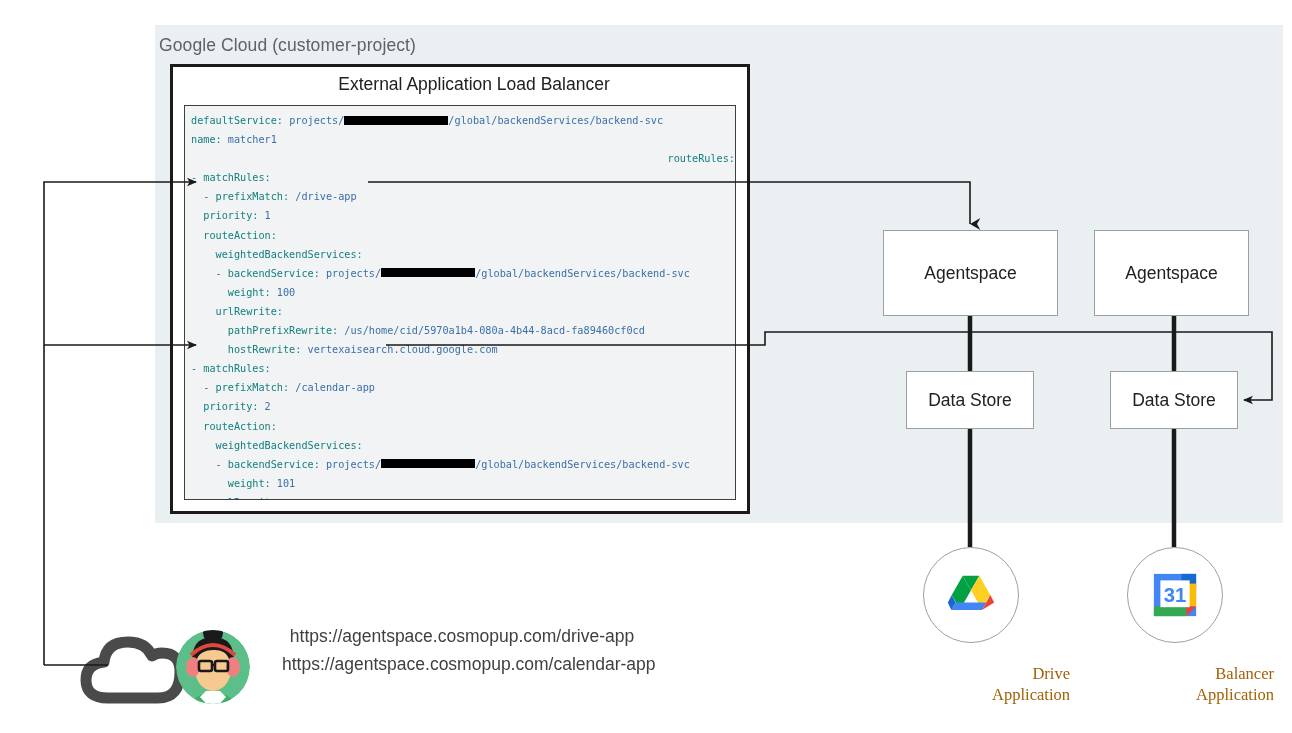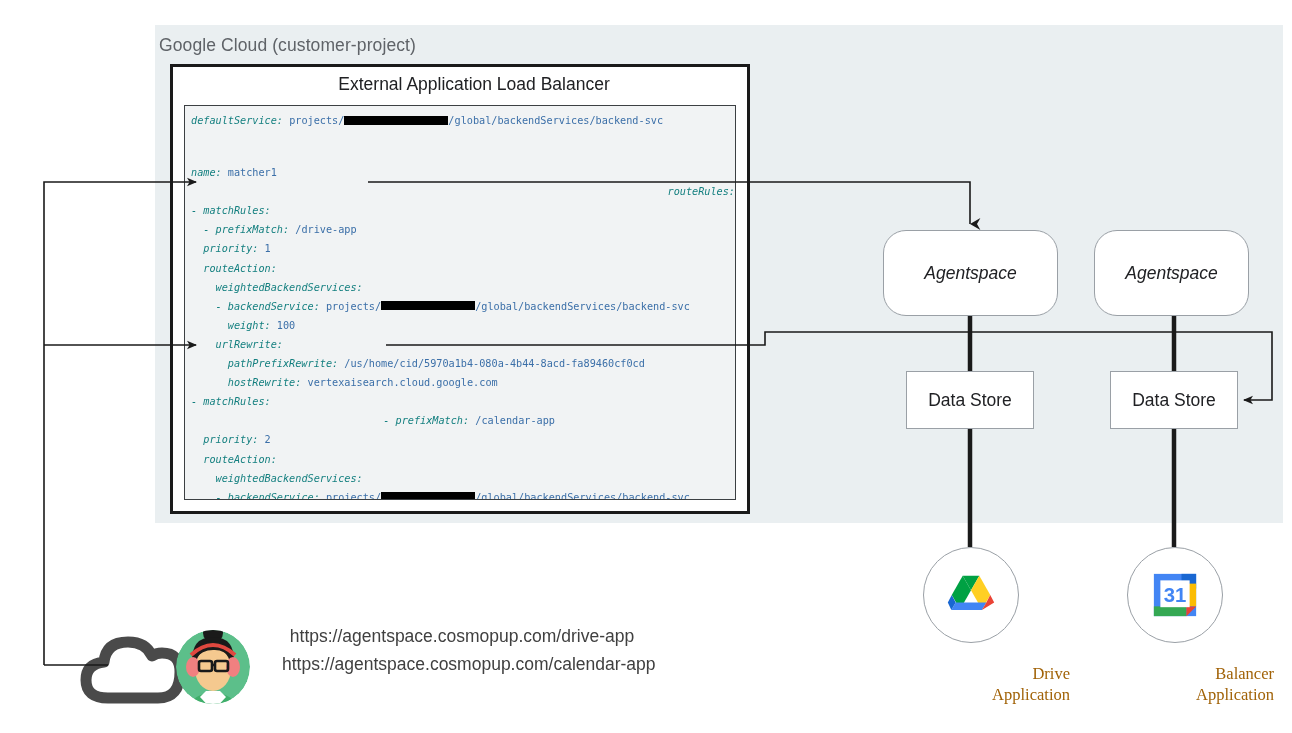--- a/index.html
+++ b/index.html
@@ -18,30 +18,30 @@
           background:#ffffff;border:3px solid #1a1a1a;box-sizing:border-box;}
   .lb-title{position:absolute;left:170px;top:74px;width:608px;text-align:center;
             font-size:17.5px;color:#202124;}
 
   
   .code-block{position:absolute;left:184px;top:105px;width:552px;height:395px;
               background:#f1f3f4;border:1px solid #3c4043;box-sizing:border-box;
               padding:5px 0 0 6px;overflow:hidden;}
   .code-line{font-family:"DejaVu Sans Mono",monospace;font-size:10.2px;
              line-height:19.1px;white-space:pre;color:#1a73a7;}
-  .k{color:#137f7f;font-style:italic;}
+  .k{color:#137f7f;}
   .v{color:#3b6fa8;}
   .redact{display:inline-block;background:#000000;height:9px;vertical-align:middle;
           position:relative;top:-1px;}
 
   
   .node{position:absolute;background:#ffffff;border:1.6px solid #9aa0a6;
         box-sizing:border-box;display:flex;align-items:center;justify-content:center;
         font-size:17.5px;color:#202124;}
-  .node.italic{font-style:italic;border-radius:23px;}
+  .node.italic{}
   .as1{left:883px;top:230px;width:175px;height:86px;}
   .as2{left:1094px;top:230px;width:155px;height:86px;}
   .ds1{left:906px;top:371px;width:128px;height:58px;}
   .ds2{left:1110px;top:371px;width:128px;height:58px;}
 
   
   .appcircle{position:absolute;width:94px;height:94px;border-radius:50%;
              background:#ffffff;border:1.4px solid #9aa0a6;
              display:flex;align-items:center;justify-content:center;}
   .ac1{left:923px;top:547px;}
@@ -64,34 +64,34 @@
 
 <div id="stage">
 
   <div class="gcp-panel"></div>
   <div class="gcp-title">Google Cloud (customer-project)</div>
 
   <div class="lb-box"></div>
   <div class="lb-title">External Application Load Balancer</div>
   <div class="code-block" id="code-block">
       <div class="code-line" style="padding-left: 0px;"><span class="k">defaultService:</span><span class="v"> projects/</span><span class="redact" style="width: 104px;"></span><span class="v">/global/backendServices/backend-svc</span></div>
-      <div class="code-line" style="padding-left: 0px; margin-top: 33px;"><span class="k">name:</span><span class="v"> matcher1</span></div>
+      <div class="code-line" style="padding-left: 0px;"><span class="k">name:</span><span class="v"> matcher1</span></div>
       <div class="code-line" style="padding-left: 0px; text-align: right;"><span class="k">routeRules:</span></div>
       <div class="code-line" style="padding-left: 0px;"><span class="k">- matchRules:</span></div>
       <div class="code-line" style="padding-left: 12.26px;"><span class="k">- prefixMatch:</span><span class="v"> /drive-app</span></div>
       <div class="code-line" style="padding-left: 12.26px;"><span class="k">priority:</span><span class="v"> 1</span></div>
       <div class="code-line" style="padding-left: 12.26px;"><span class="k">routeAction:</span></div>
       <div class="code-line" style="padding-left: 24.52px;"><span class="k">weightedBackendServices:</span></div>
       <div class="code-line" style="padding-left: 24.52px;"><span class="k">- backendService:</span><span class="v"> projects/</span><span class="redact" style="width: 94px;"></span><span class="v">/global/backendServices/backend-svc</span></div>
       <div class="code-line" style="padding-left: 36.78px;"><span class="k">weight:</span><span class="v"> 100</span></div>
       <div class="code-line" style="padding-left: 24.52px;"><span class="k">urlRewrite:</span></div>
       <div class="code-line" style="padding-left: 36.78px;"><span class="k">pathPrefixRewrite:</span><span class="v"> /us/home/cid/5970a1b4-080a-4b44-8acd-fa89460cf0cd</span></div>
       <div class="code-line" style="padding-left: 36.78px;"><span class="k">hostRewrite:</span><span class="v"> vertexaisearch.cloud.google.com</span></div>
       <div class="code-line" style="padding-left: 0px;"><span class="k">- matchRules:</span></div>
-      <div class="code-line" style="padding-left: 12.26px; text-align: center;"><span class="k">- prefixMatch:</span><span class="v"> /calendar-app</span></div>
+      <div class="code-line" style="padding-left: 12.26px;"><span class="k">- prefixMatch:</span><span class="v"> /calendar-app</span></div>
       <div class="code-line" style="padding-left: 12.26px;"><span class="k">priority:</span><span class="v"> 2</span></div>
       <div class="code-line" style="padding-left: 12.26px;"><span class="k">routeAction:</span></div>
       <div class="code-line" style="padding-left: 24.52px;"><span class="k">weightedBackendServices:</span></div>
       <div class="code-line" style="padding-left: 24.52px;"><span class="k">- backendService:</span><span class="v"> projects/</span><span class="redact" style="width: 94px;"></span><span class="v">/global/backendServices/backend-svc</span></div>
       <div class="code-line" style="padding-left: 36.78px;"><span class="k">weight:</span><span class="v"> 101</span></div>
       <div class="code-line" style="padding-left: 24.52px;"><span class="k">urlRewrite:</span></div>
     </div>
 
   <div class="node italic as1">Agentspace</div>
   <div class="node italic as2">Agentspace</div>

